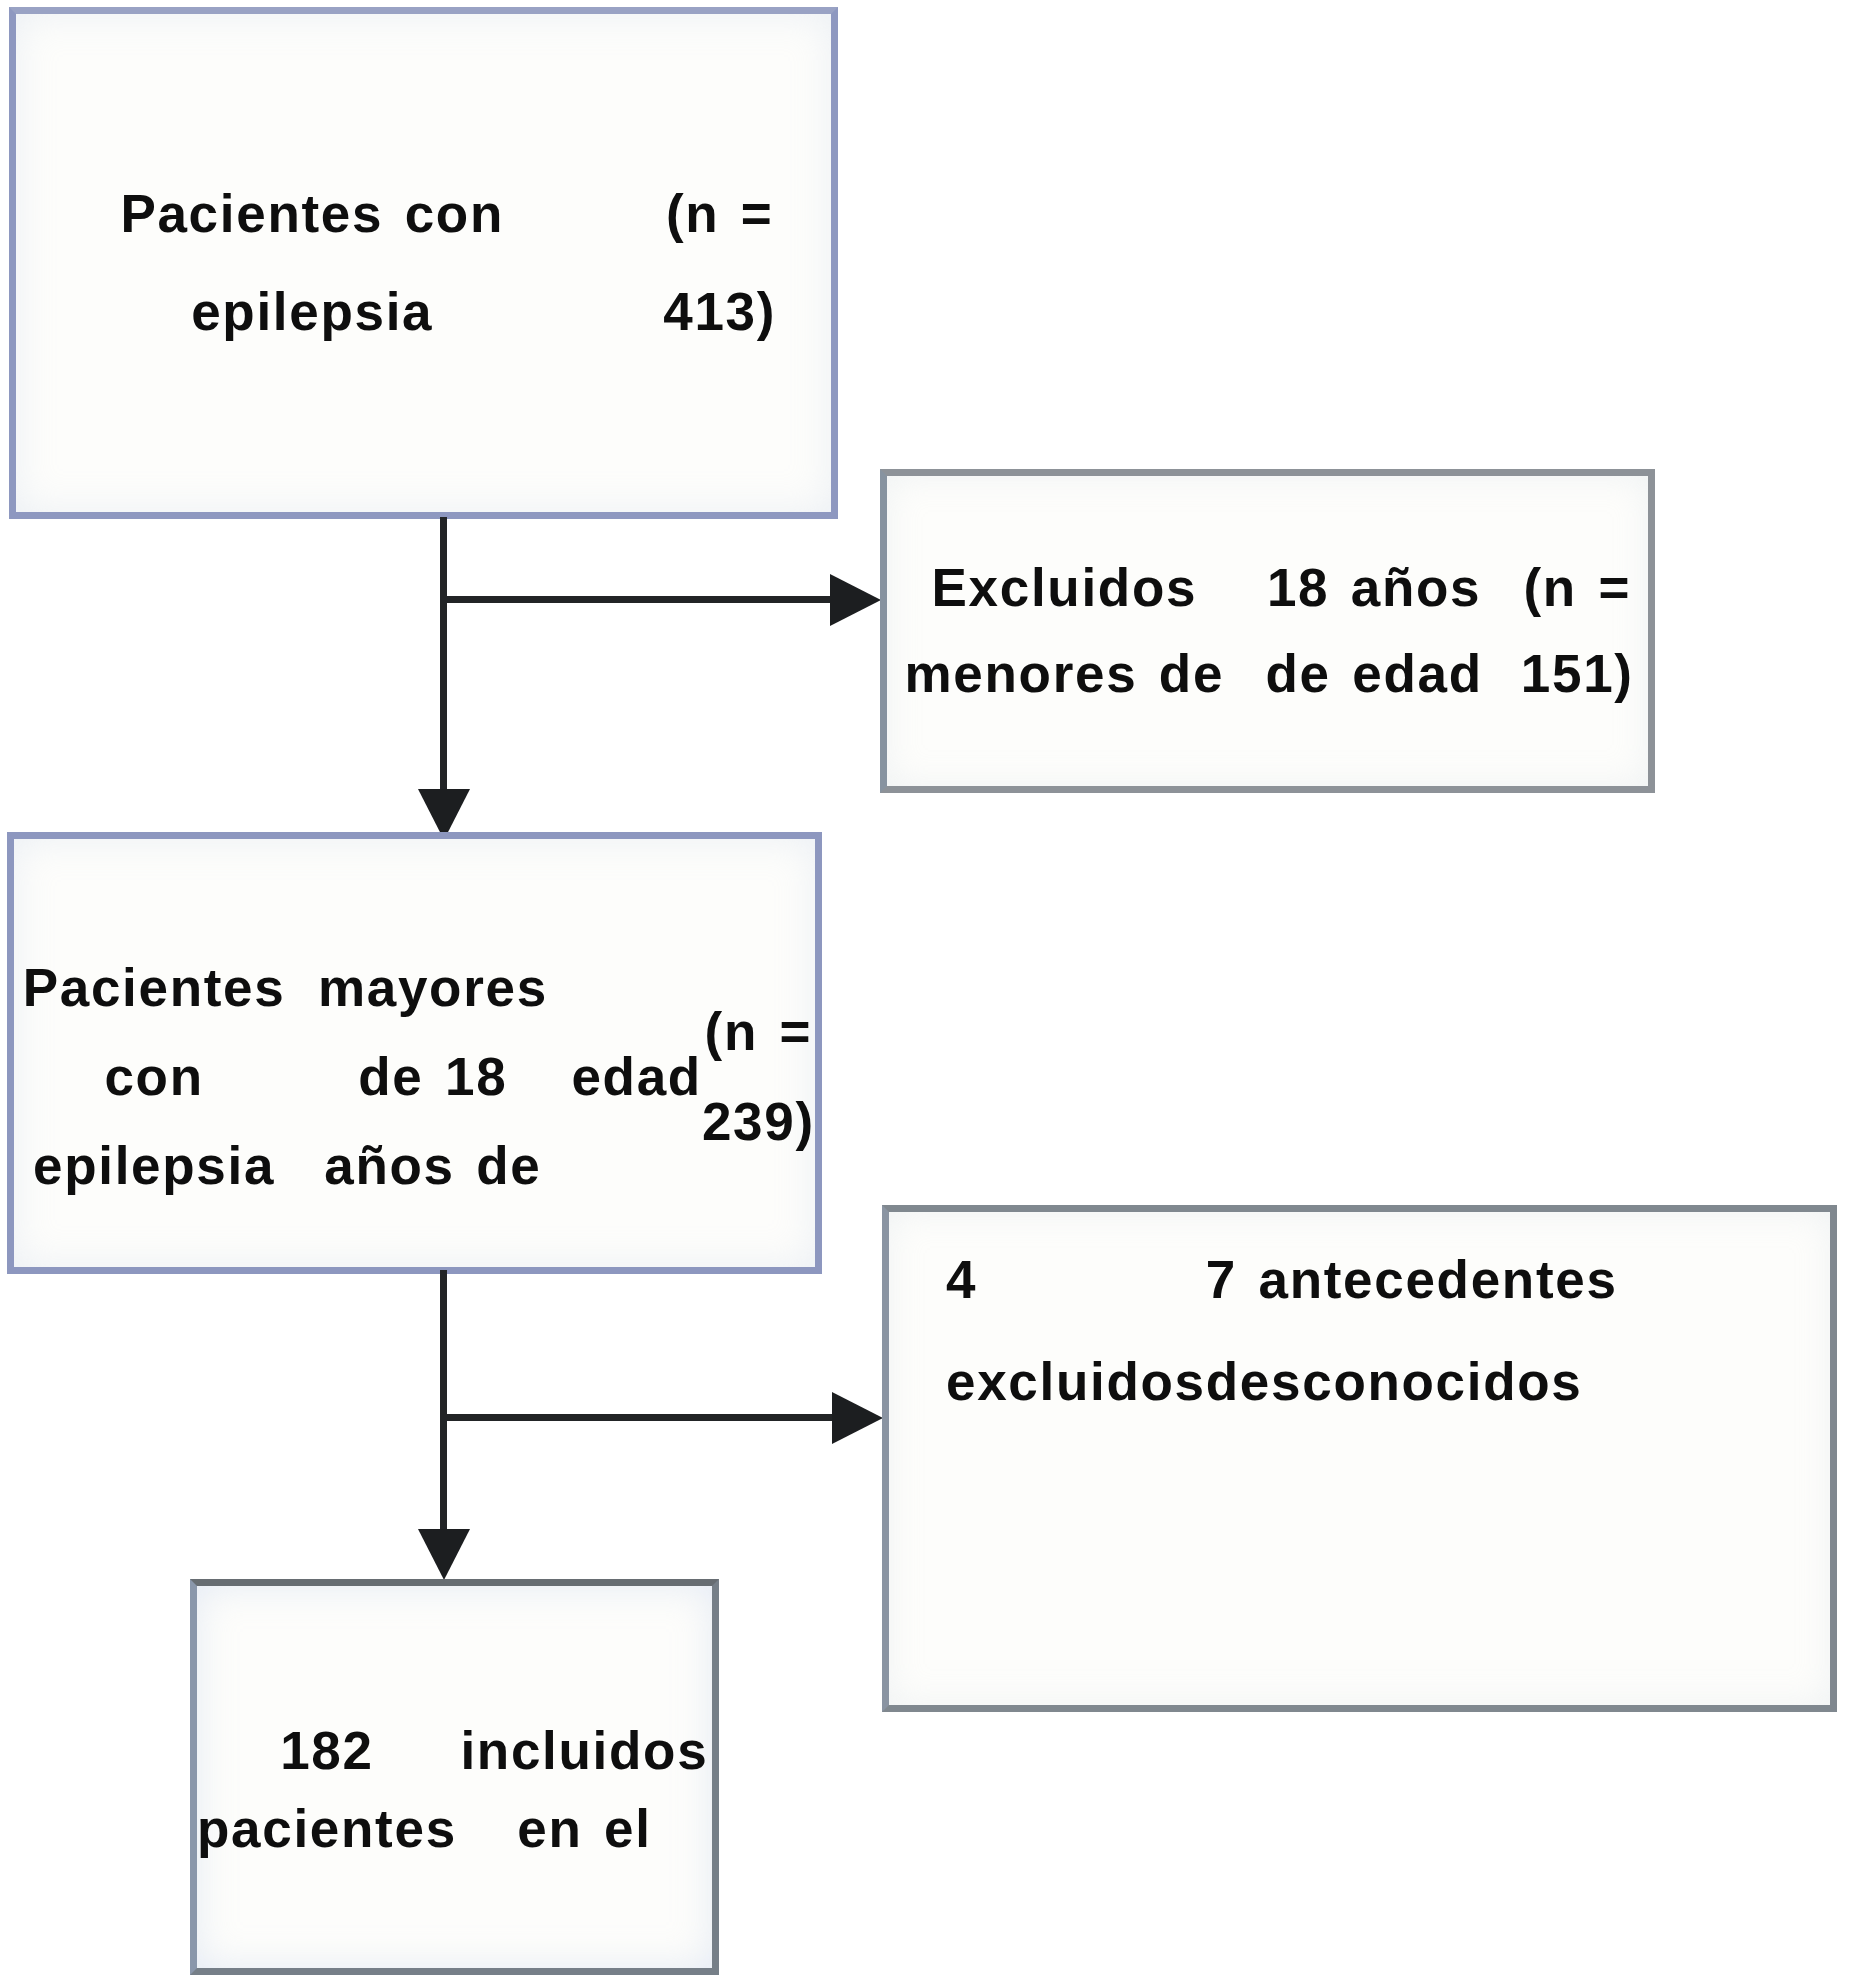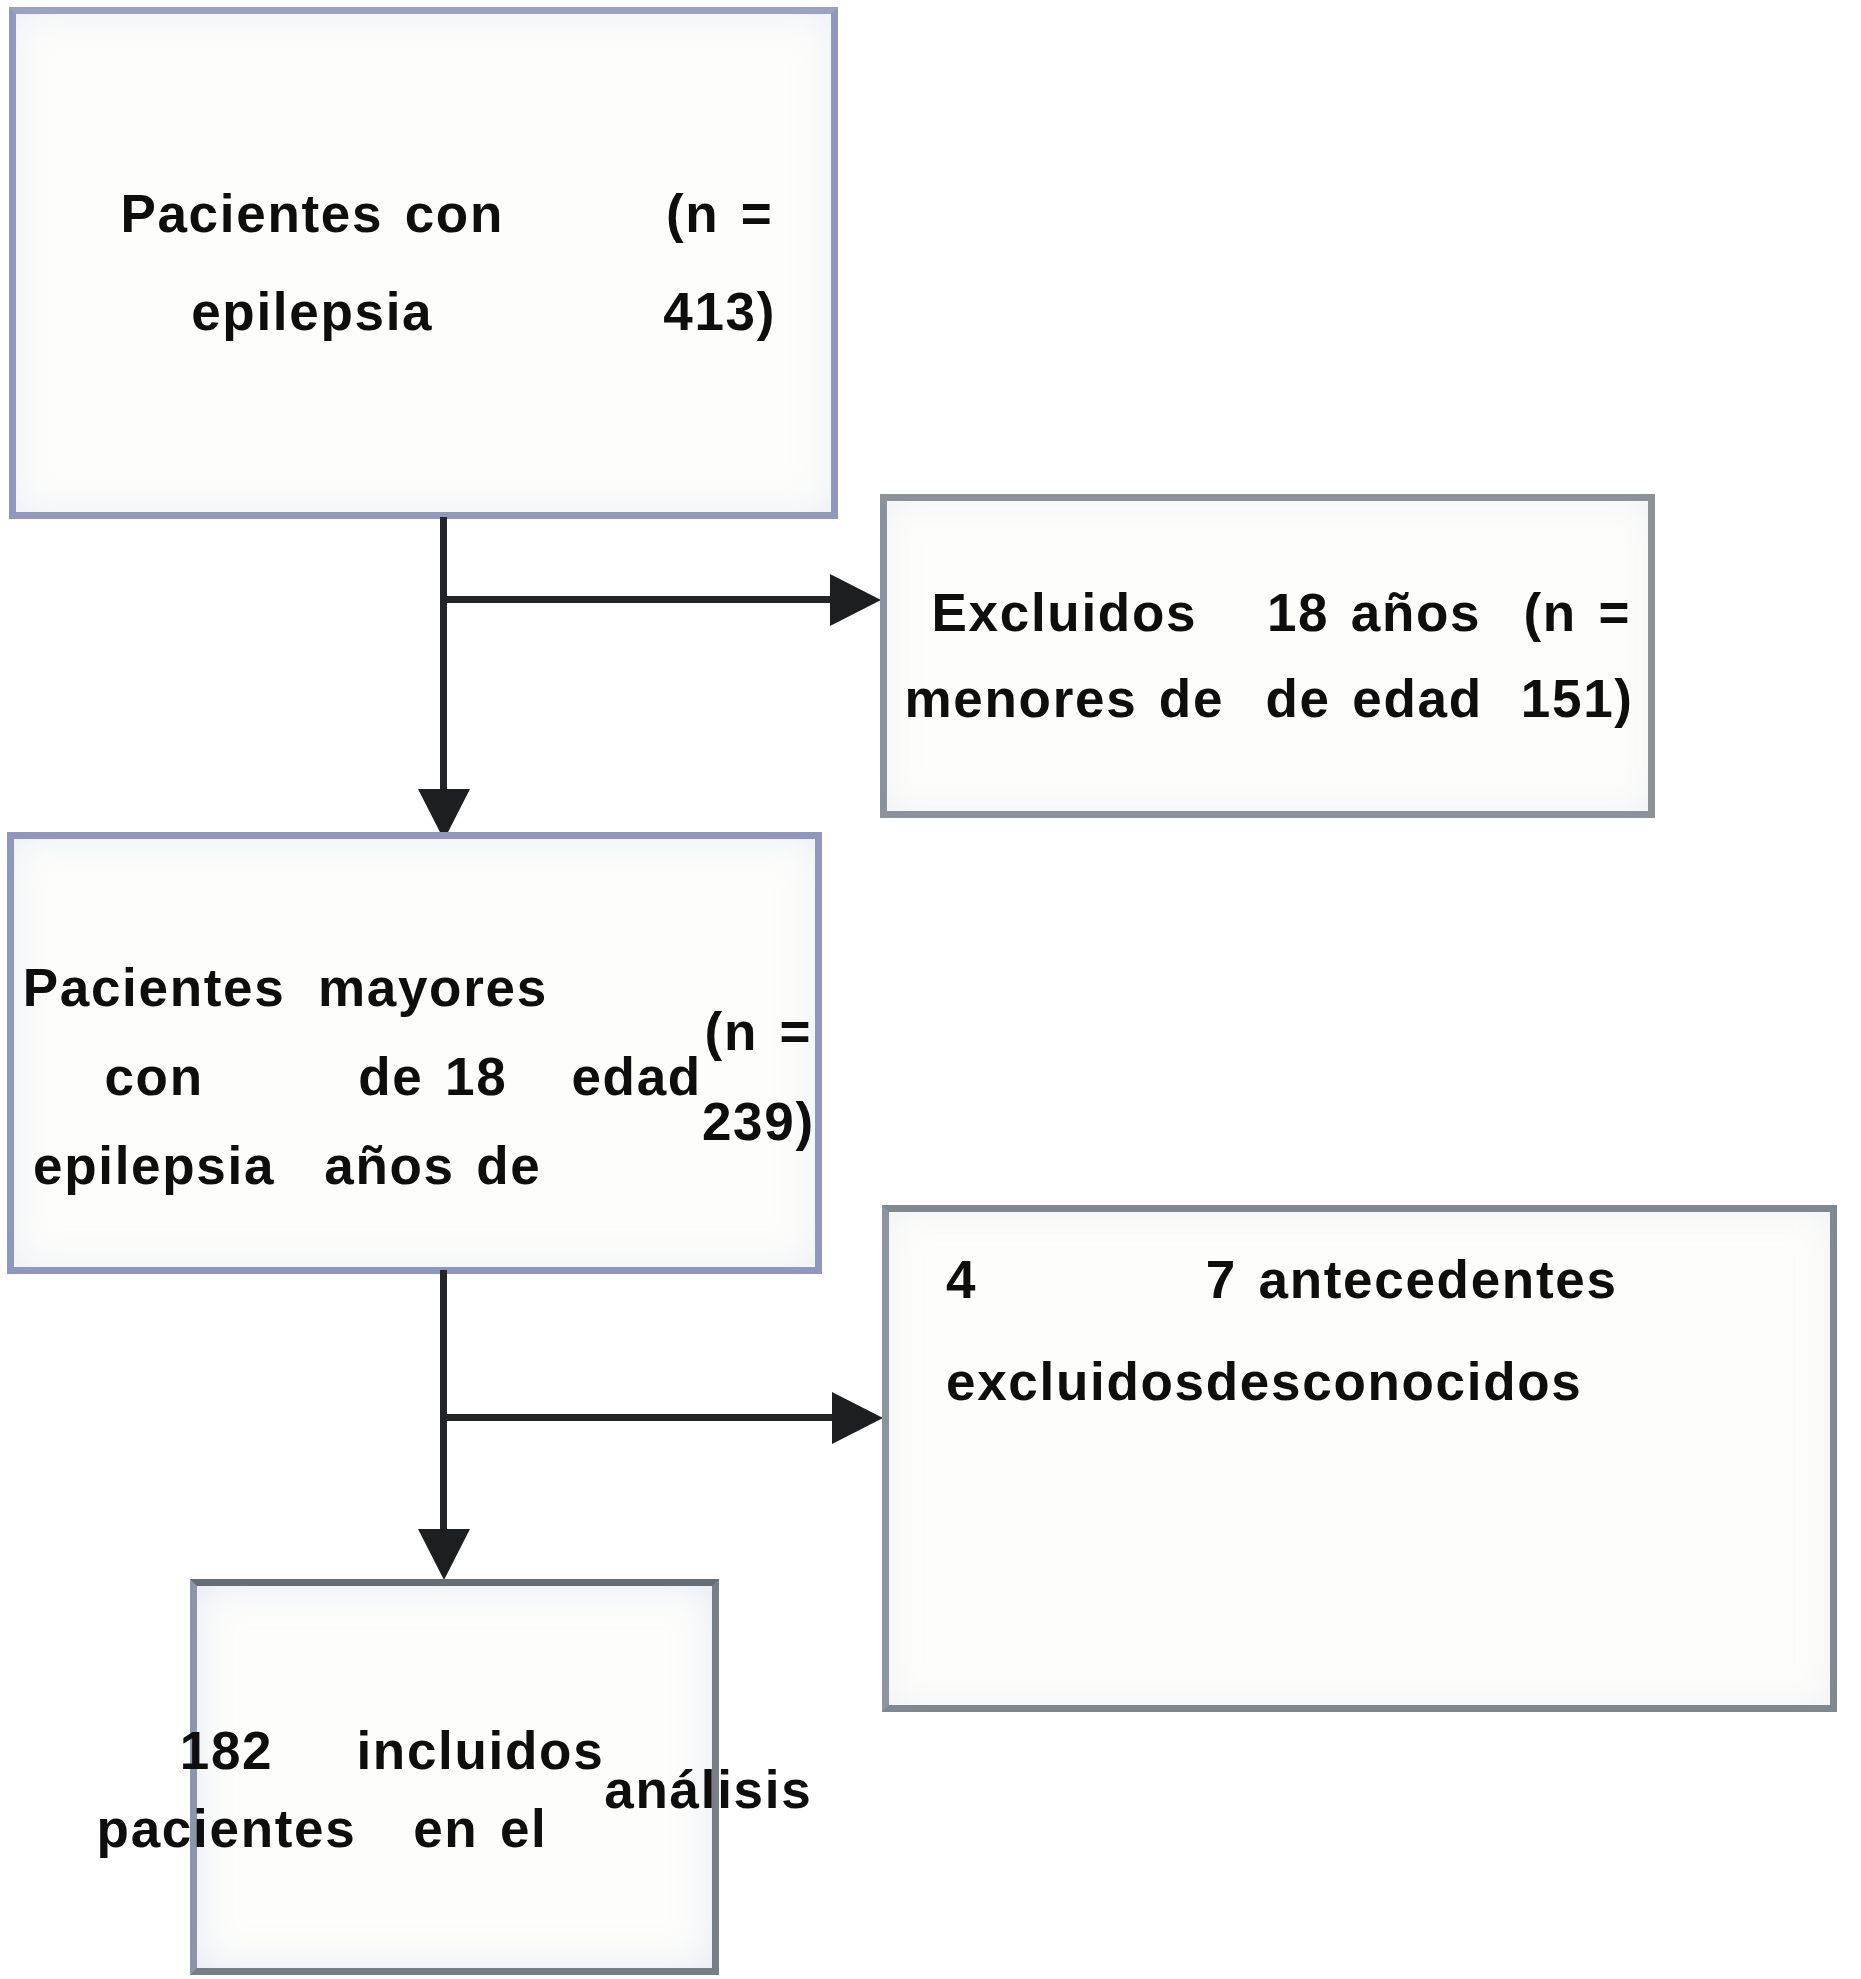--- a/index.html
+++ b/index.html
@@ -34,21 +34,21 @@
   .box .bline { display: block; }
 
   .box-patients-all {
     left: 8.6px; top: 6.8px; width: 829px; height: 512px;
     border: 7.7px solid #8e98c0;
     border-top-color: #99a2c4;
     box-shadow: inset 0 0 39px rgba(196,210,232,0.30);
     line-height: 1.85;
   }
   .box-excluded-minors {
-    left: 880px; top: 494px; width: 775px; height: 324px;
+    left: 880px; top: 469px; width: 775px; height: 324px;
     border: 7.7px solid #8d9298;
     border-left-color: #8793a0;
     box-shadow: inset 0 0 34px rgba(205,214,226,0.28);
     line-height: 1.62;
   }
   .box-patients-adults {
     left: 6.8px; top: 832px; width: 815px; height: 442px;
     border: 7.7px solid #8d97bf;
     box-shadow: inset 0 0 39px rgba(196,210,232,0.30);
     line-height: 1.68;
@@ -149,17 +149,16 @@
   <div class="arrowhead-right h2-head"></div>
 
   <div class="box box-exclusions-detail">
     <span class="bline">4 excluidos</span>
     <span class="bline">7 antecedentes desconocidos</span>
   </div>
 
   <div class="box box-included-analysis">
     <span class="bline">182 pacientes</span>
     <span class="bline">incluidos en el</span>
-    <span class="bline">análisis</span>
   </div>
 
 </div>
 
 
 </body></html>

